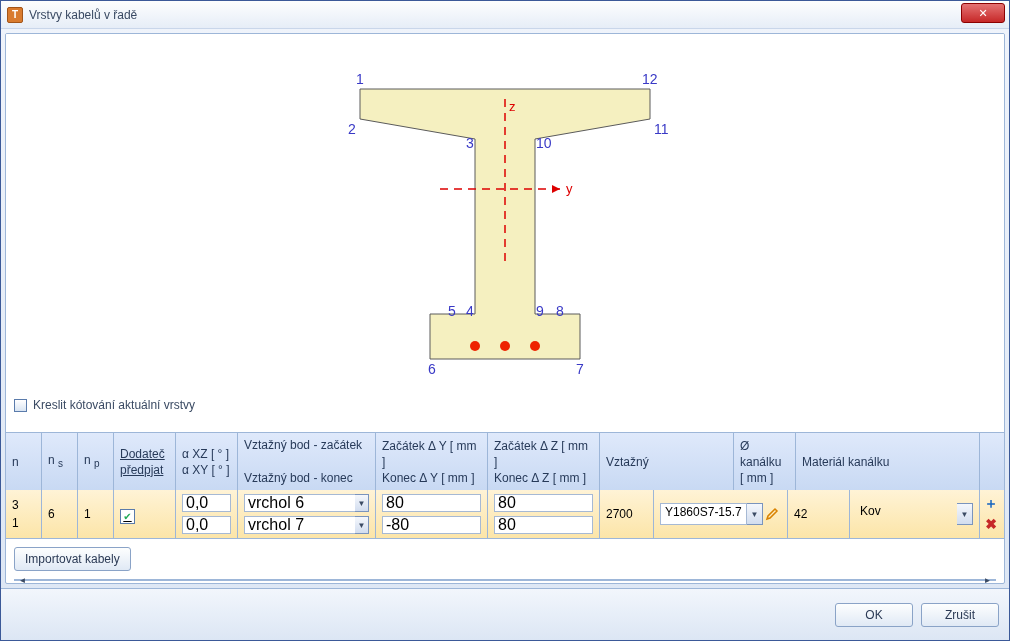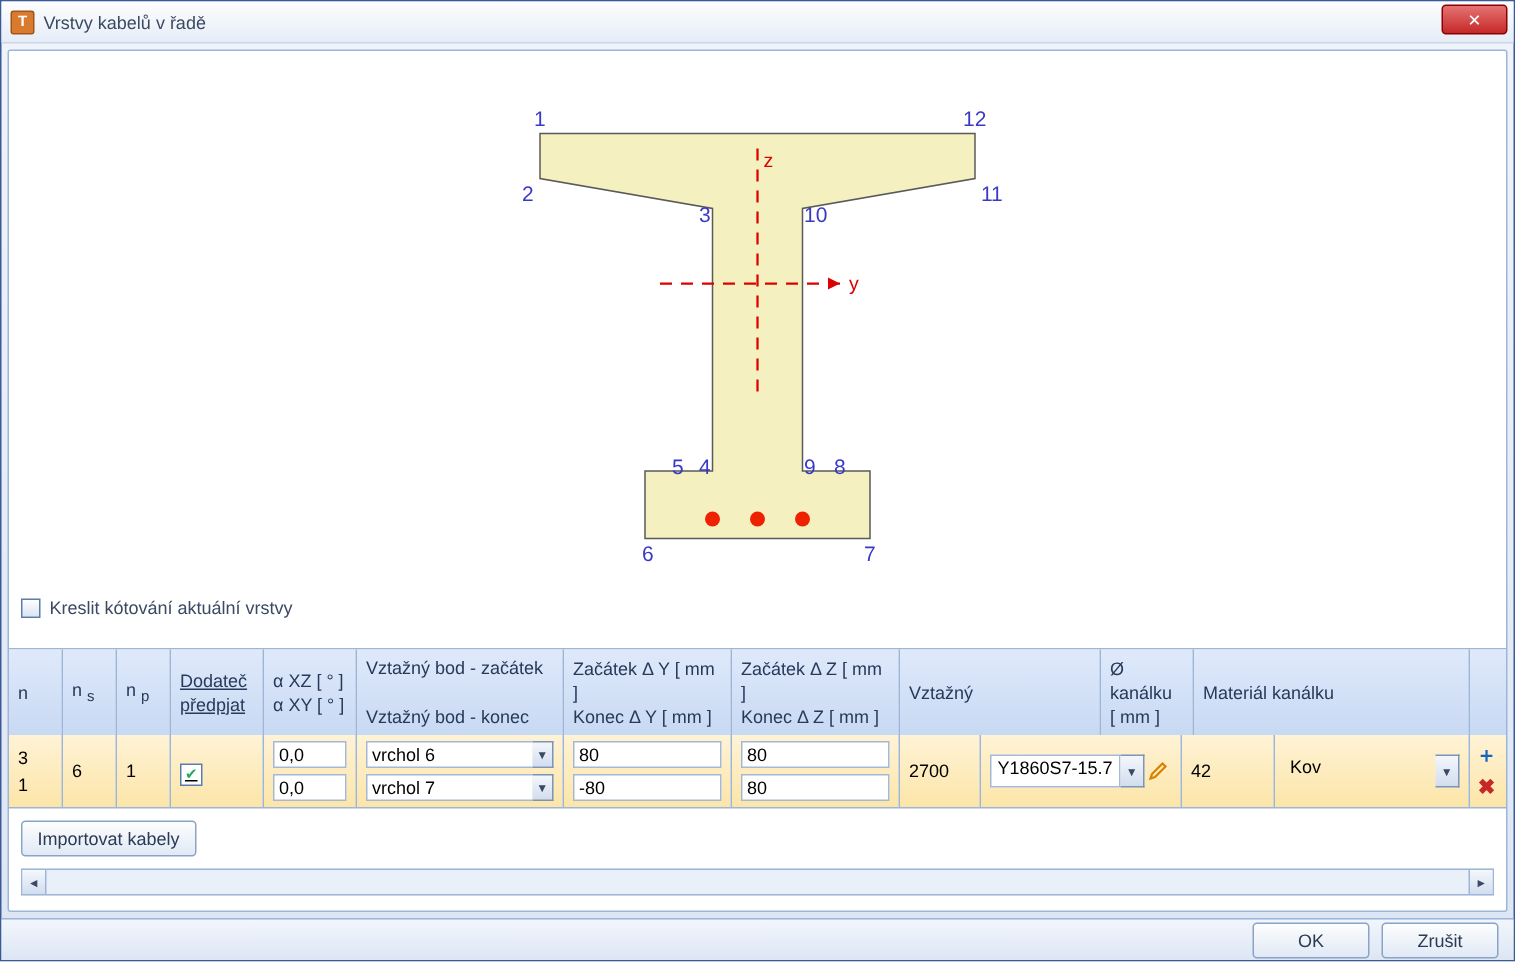--- a/index.html
+++ b/index.html
@@ -27,39 +27,39 @@
   .w-vz  { width:138px;gap:17px; }
   .w-dy  { width:112px; }
   .w-dz  { width:112px; }
   .w-as  { width:54px; }
   .w-mat { width:134px; }
   .w-kan { width:62px; }
   .w-mk  { width:100px; flex:1; }
   .w-act { width:24px; border-right:none; padding:2px; }
   .twoline { line-height:16px; }
   .subcell { display:flex; flex-direction:column; gap:4px; }
-  .inp { height:18px; border:1px solid #a6b9d4; background:#fff; padding:1px 3px; width:100%; font-family:inherit; font-size:12px; }
+  .inp { height:18px; border:1px solid #a6b9d4; background:#fff; padding:1px 3px; width:100%; font-family:inherit; font-size:16px; }
   .ddwrap { display:flex; }
   .ddbtn { width:16px; border:1px solid #7a94bd; border-left:none; background:linear-gradient(#f4f7fc,#d2ddef); display:flex; align-items:center; justify-content:center; font-size:8px; color:#3a4a63; cursor:pointer; }
   input.inp { outline:none; }
   .chkcell { width:15px; height:15px; border:1px solid #5a7bab; background:#fff; display:flex; align-items:center; justify-content:center; margin-top:4px; color:#2a5; font-size:10px; }
   .matwrap { display:flex; align-items:center; gap:0; height:100%; }
   .matinput { flex:1; height:22px; border:1px solid #a6b9d4; background:#fff; padding:1px 4px; }
   .editicon { width:18px; height:22px; display:flex; align-items:center; justify-content:center; cursor:pointer; }
   .act { width:18px; height:18px; display:flex; align-items:center; justify-content:center; font-weight:bold; font-size:14px; cursor:pointer; }
   .act.plus { color:#1565c0; }
   .act.del  { color:#c62828; }
   .cell.w-act .subcell { gap:2px; }
   .importbtn-row { padding:8px; }
   .button { height:24px; border:1px solid #8aa3c7; background:linear-gradient(#fdfefe,#e0e9f5); border-radius:3px; padding:0 10px; display:inline-flex; align-items:center; cursor:pointer; color:#2b3a55; }
   .hscroll { height:18px; margin:0 8px 6px; border:1px solid #9db6d8; background:#eaf0fa; position:relative; }
   .hscroll .arrow { width:16px; height:100%; background:linear-gradient(#f5f8fc,#d2ddef); border:0 solid #9db6d8; position:absolute; top:0; display:flex; align-items:center; justify-content:center; font-size:8px; color:#3a4a63; cursor:pointer; }
   .hscroll .arrow.left { left:0; border-right-width:1px; }
   .hscroll .arrow.right { right:0; border-left-width:1px; }
-  .footer { height:28px; border-top:1px solid #9db6d8; background:linear-gradient(#f2f6fc,#dce6f4); display:flex; align-items:center; justify-content:flex-end; padding:0 10px; gap:8px; }
+  .footer { height:52px; border-top:1px solid #9db6d8; background:linear-gradient(#f2f6fc,#dce6f4); display:flex; align-items:center; justify-content:flex-end; padding:0 10px; gap:8px; }
   .footer .button { width:78px; justify-content:center; }
 </style>
 </head>
 <body>
 
 <div class="window">
   <div class="titlebar">
     <div class="titleicon">T</div>
     <div class="titletext">Vrstvy kabelů v řadě</div>
     <div class="closebtn">

